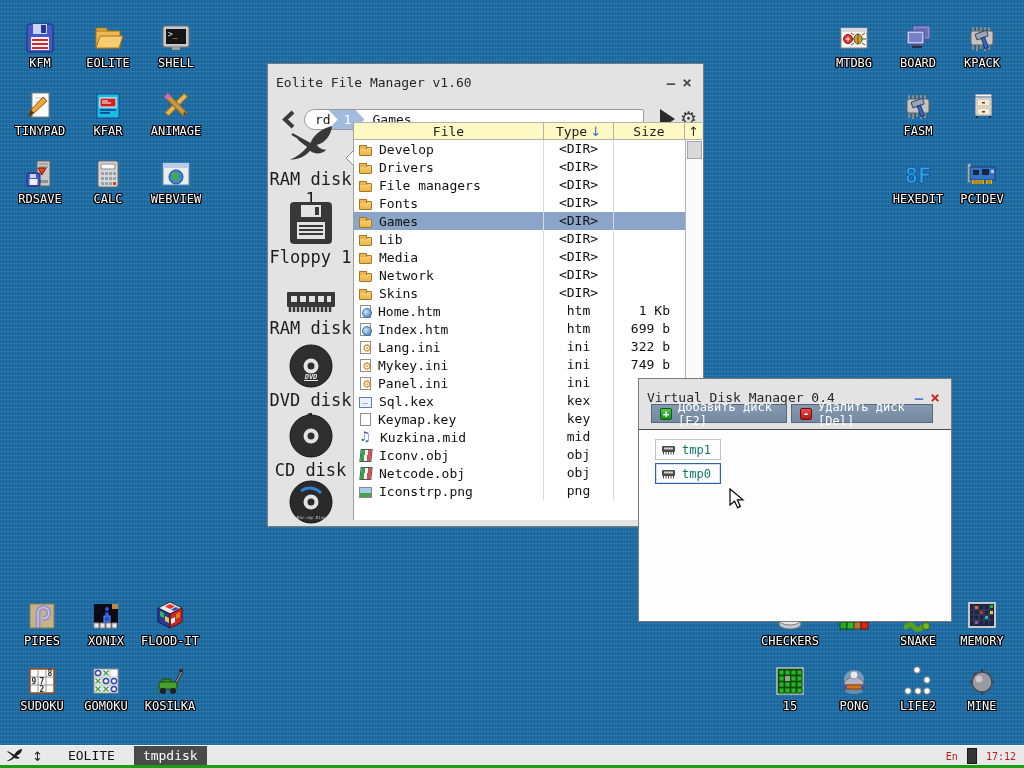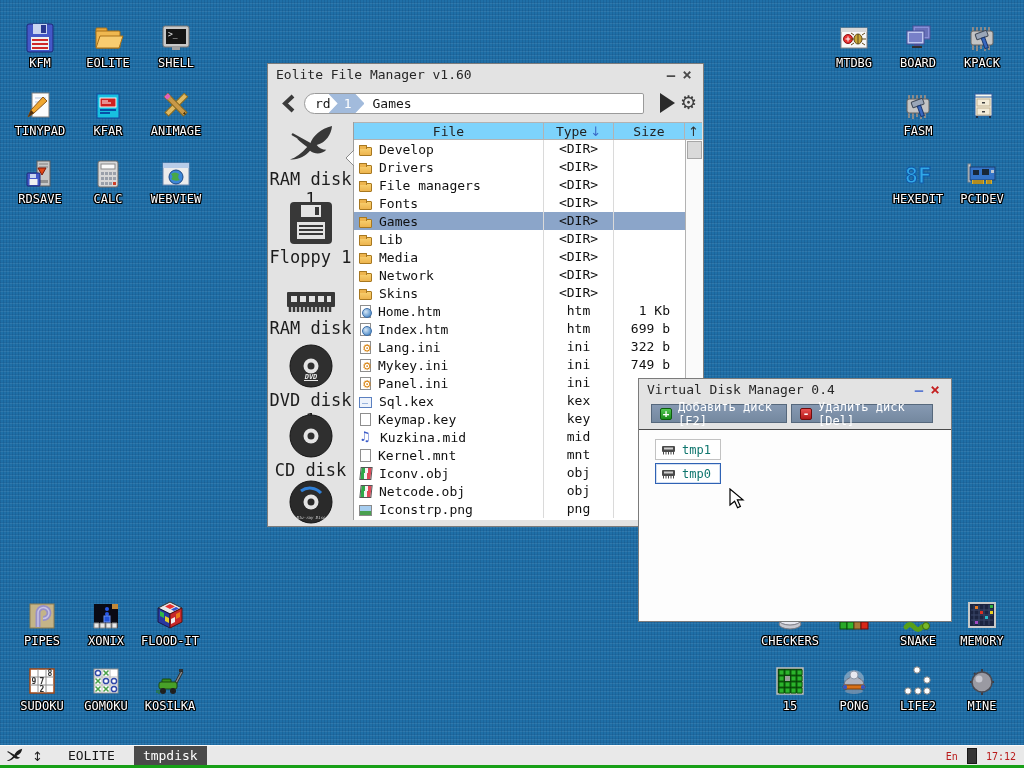--- a/index.html
+++ b/index.html
@@ -17,21 +17,21 @@
   }
   .dicon { position:absolute; width:64px; text-align:center; z-index:5; cursor:default; }
   .dicon svg { width:32px; height:32px; display:block; margin:0 auto; }
   .ilabel {
     margin-top:3px; font-size:12px; font-weight:normal; color:#ffffff; line-height:12px;
     text-shadow:-1px 0 #000,1px 0 #000,0 -1px #000,0 1px #000,-1px -1px #000,1px 1px #000,-1px 1px #000,1px -1px #000;
   }
   svg text { font-family:"DejaVu Sans Mono", monospace; }
   
   .window { position:absolute; background:#e3e3e3; border:1px solid #7b7b7b; box-sizing:content-box; }
-  .titlebar { height:21px; display:flex; align-items:center; padding:0 8px; font-size:13px; color:#262626; }
+  .titlebar { height:21px; display:flex; align-items:center; padding:8px 8px; font-size:13px; color:#262626; }
   .t-title { flex:1; white-space:nowrap; }
   .t-btn { width:16px; text-align:center; font-weight:bold; font-size:14px; line-height:20px; }
   .eolite .t-min { color:#4a4a4a; } .eolite .t-close { color:#4a4a4a; font-size:16px; }
   .vdm .t-min { color:#5a78d0; } .vdm .t-close { color:#c42020; font-size:16px; }
   
   .eolite { left:267px; top:63px; width:435px; height:462px; z-index:20; overflow:hidden; }
   .toolbar { position:relative; height:37px; }
   .nav-back { position:absolute; left:13px; top:9px; }
   .crumb { position:absolute; left:36px; top:8px; width:340px; height:21px; background:#fff;
            border:1px solid #9a9a9a; border-radius:11px 2px 2px 11px; display:flex; align-items:center;
@@ -45,21 +45,21 @@
            border-top:10.5px solid transparent; border-bottom:10.5px solid transparent; border-left:15px solid #2b2b2b; }
   .nav-gear { position:absolute; left:412px; top:6px; font-size:19px; line-height:22px; color:#3c3c3c;
            font-family:"DejaVu Sans", sans-serif; }
   .sidebar { position:absolute; left:0; top:58px; width:85px; height:403px; overflow:hidden; }
   .dev { position:absolute; width:85px; text-align:center; }
   .dev svg { display:block; margin:0 auto; }
   .dlabel { font-size:17px; color:#1c1c1c; margin-top:1px; }
   .notch { position:absolute; left:77px; top:86px; z-index:3; }
   .filelist { position:absolute; left:85px; top:58px; width:349px; height:398px; background:#ffffff;
            border-left:1px solid #9e9e9e; box-sizing:border-box; }
-  .cols-header { display:flex; height:18px; background:#7dd3fc; font-size:13px; color:#222; box-sizing:border-box; }
+  .cols-header { display:flex; height:18px; background:#fef9c3; font-size:13px; color:#222; box-sizing:border-box; }
   .ch { display:flex; align-items:center; justify-content:center; box-sizing:border-box;
         border:1px solid #b2b2b2; border-left:none; }
   .ch-file { width:190px; } .ch-type { width:70px; gap:3px; } .ch-size { width:71px; } .ch-scroll { width:17px; border-right:none; }
   .sort-arrow { color:#3a6ac8; font-family:"DejaVu Sans", sans-serif; }
   .up-arrow { color:#333; font-family:"DejaVu Sans", sans-serif; }
   .rows { position:relative; width:331px; }
   .row { display:flex; height:18px; align-items:center; font-size:13px; color:#101010; }
   .row.sel { background:#8ba5c9; }
   .c-name { width:190px; height:100%; display:flex; align-items:center; padding-left:5px; box-sizing:border-box;
             border-right:1px solid #dadada; overflow:hidden; white-space:nowrap; }
@@ -674,28 +674,20 @@
         <div class="row">
             <div class="c-name">
               <span class="fi fi-note"></span>
               <span class="ntext">Kuzkina.mid</span>
             </div>
             <div class="c-type">mid</div>
             <div class="c-size"></div>
           </div>
         <div class="row">
             <div class="c-name">
-              <span class="fi fi-page"></span>
-              <span class="ntext">Kernel.mnt</span>
-            </div>
-            <div class="c-type">mnt</div>
-            <div class="c-size"></div>
-          </div>
-        <div class="row">
-            <div class="c-name">
               <span class="fi fi-obj"></span>
               <span class="ntext">Iconv.obj</span>
             </div>
             <div class="c-type">obj</div>
             <div class="c-size"></div>
           </div>
         <div class="row">
             <div class="c-name">
               <span class="fi fi-obj"></span>
               <span class="ntext">Netcode.obj</span>

